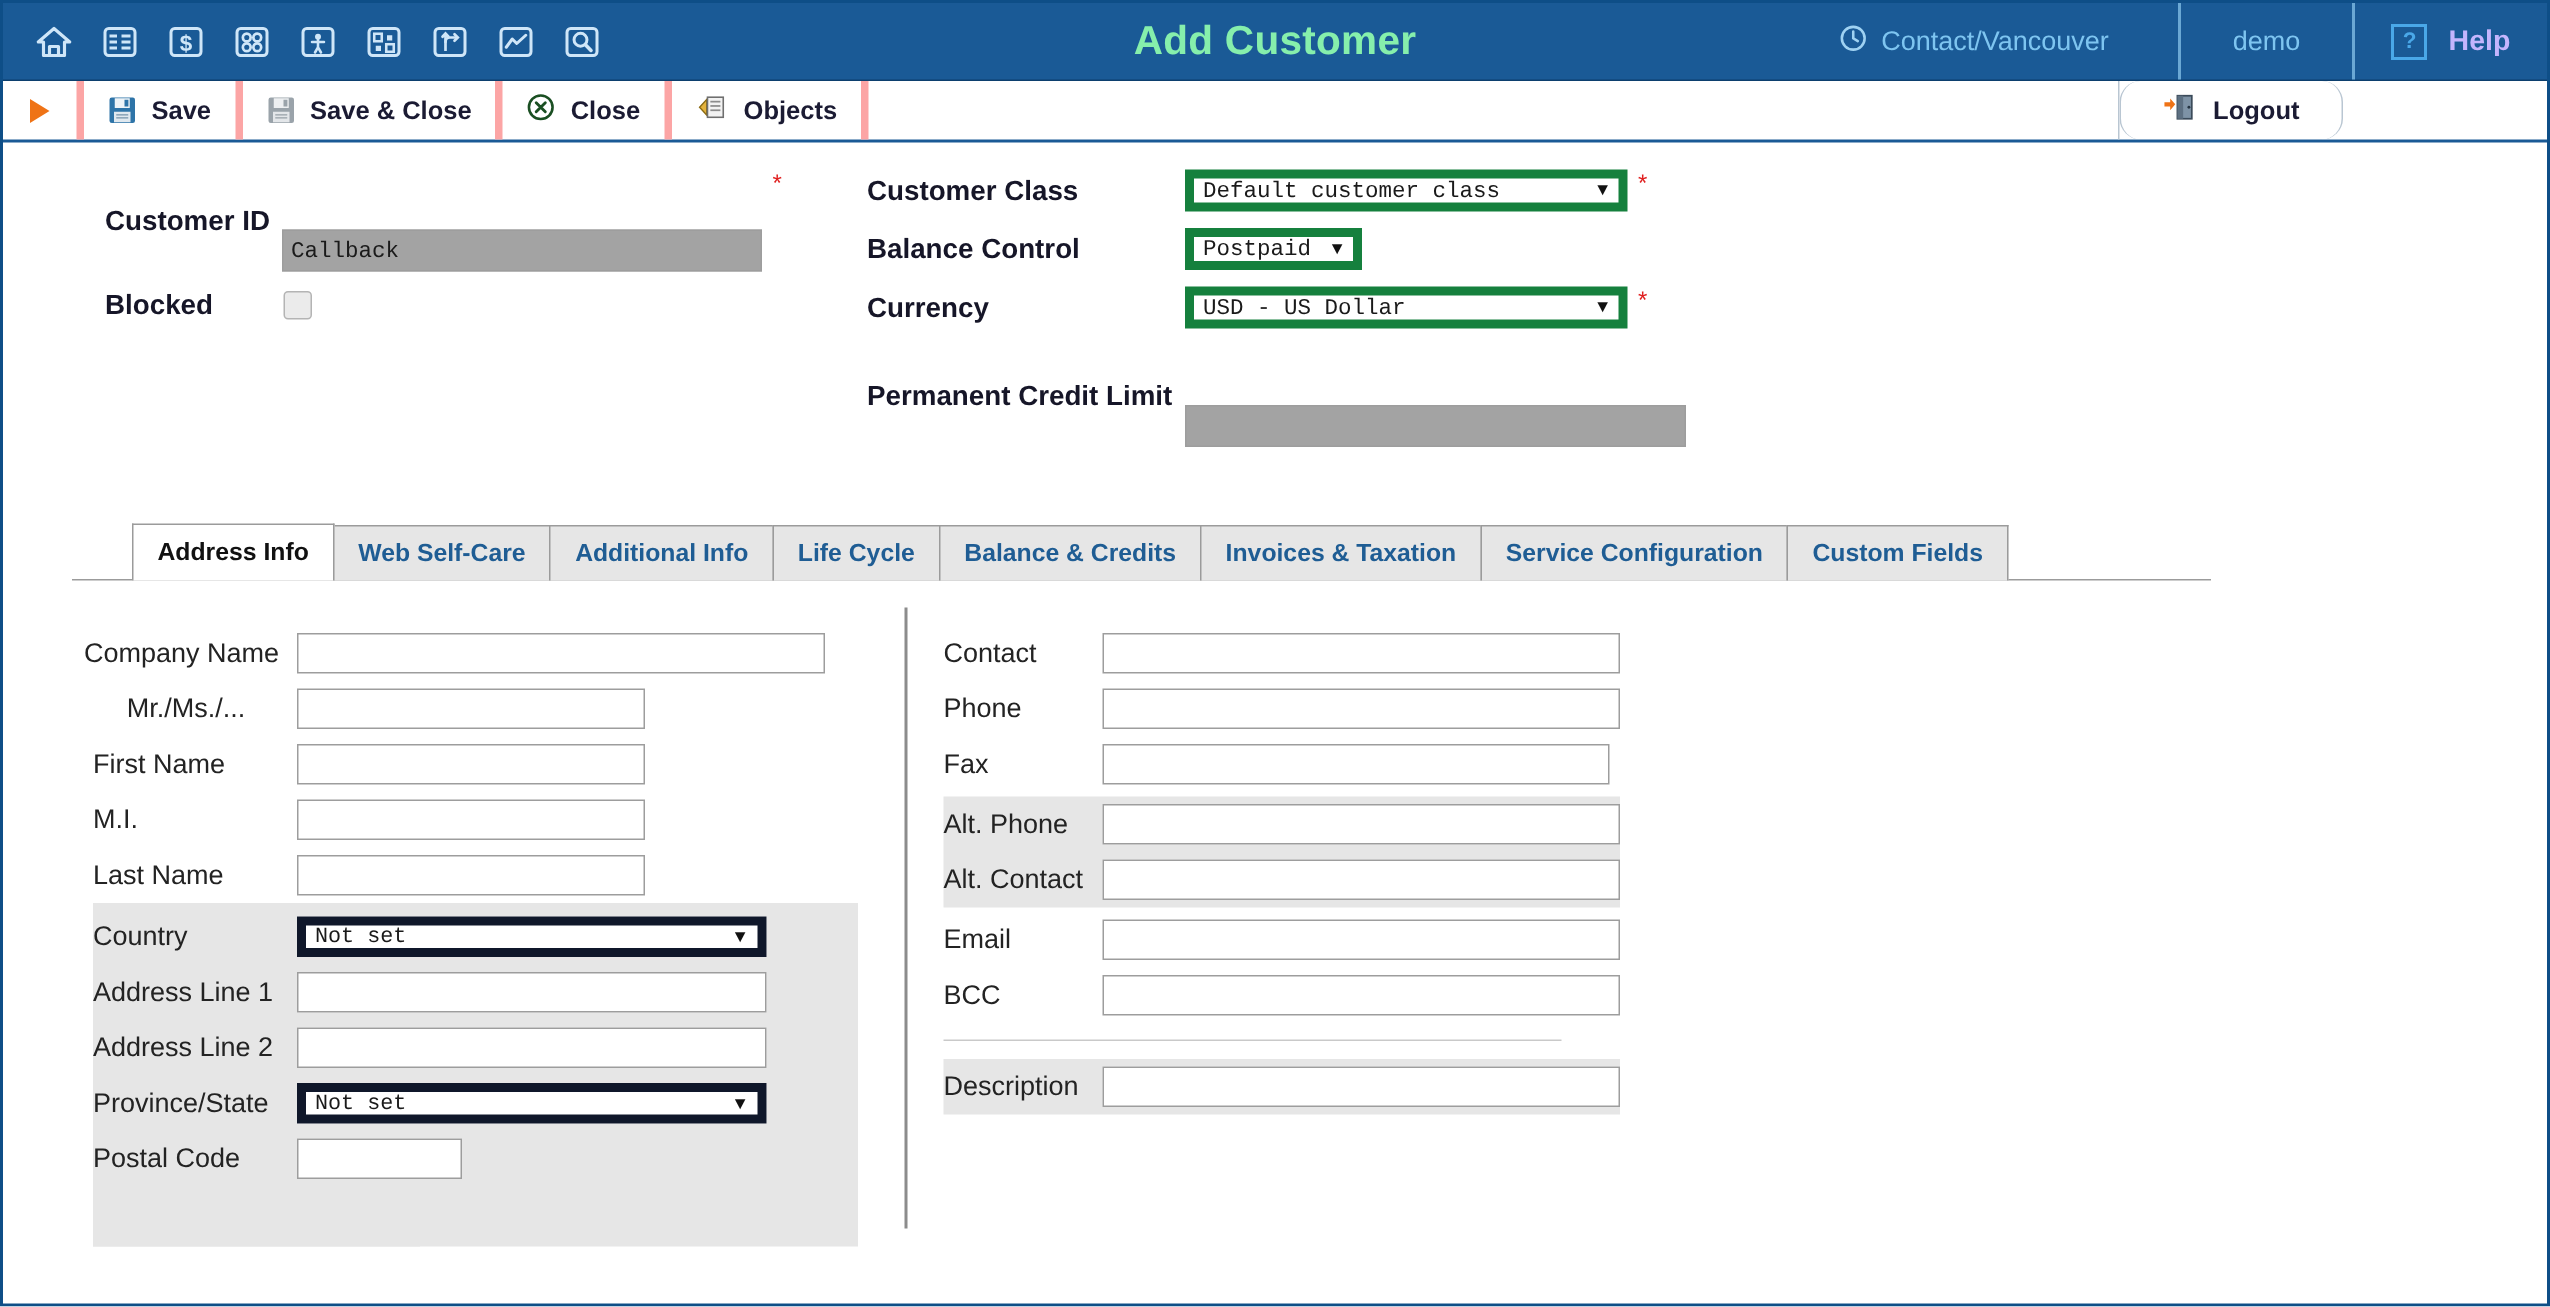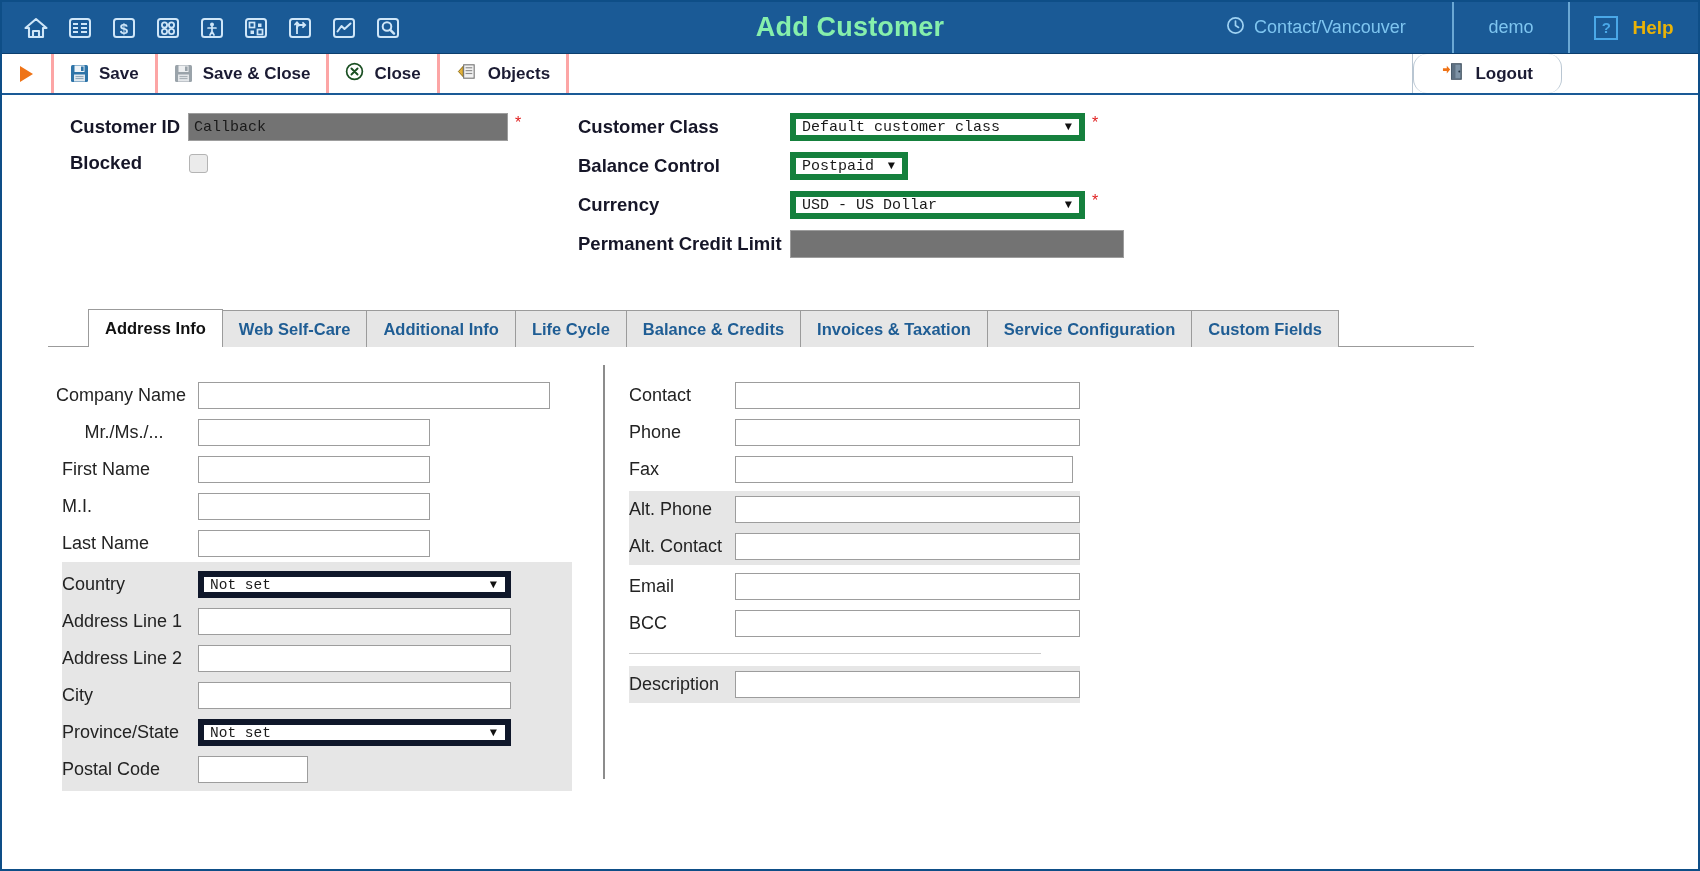--- a/index.html
+++ b/index.html
@@ -68,21 +68,21 @@
     color: #7ec5f0;
     font-size: 18px;
     padding: 0 22px;
     border-left: 2px solid #6ba8d4;
     white-space: nowrap;
     cursor: pointer;
   }
   .hdr-cell.tz { width: 272px; border-left: none; }
   .hdr-cell.user { width: 116px; }
   .hdr-cell.help { width: 130px; gap: 14px; }
-  .help-txt { font-weight: bold; color: #eab308; font-size: 19px; }
+  .help-txt { font-weight: bold; color: #c4b5fd; font-size: 19px; }
   .qbox {
     width: 24px; height: 24px;
     border: 2px solid #4aa8e8;
     color: #4aa8e8;
     display:flex; align-items:center; justify-content:center;
     font-size: 15px; font-weight: bold;
     line-height: 1;
   }
 
   
@@ -91,21 +91,21 @@
     background: #ffffff;
     display: flex;
     align-items: stretch;
     border-bottom: 2px solid #1a5a96;
   }
   .tb-item {
     display: flex;
     align-items: center;
     gap: 10px;
     padding: 0 16px;
-    border-right: 3px solid #fca5a5;
+    border-right: 5px solid #fca5a5;
     font-size: 17px;
     font-weight: bold;
     color: #1b1b33;
     cursor: pointer;
     white-space: nowrap;
   }
   .tb-item.first { padding: 0 18px; }
   .tb-spacer { flex: 1; border-right: 1px solid #b9c6d2; }
   .tb-logout {
     display:flex; align-items:center; gap:9px;
@@ -148,27 +148,28 @@
     font-size: 18.5px;
     font-weight: bold;
     color: #161628;
     text-align: left;
   }
   .flabel.w-cust { width: 118px; }
   .flabel.w-right { width: 212px; }
 
   .inp {
     border: 1px solid #9d9d9d;
-    background: #737373;
+    background: #a3a3a3;
     height: 28px;
     font-family: "Liberation Mono", monospace;
     font-size: 15px;
     color: #1a1a1a;
     padding: 0 5px;
     outline: none;
+    margin-top: 40px;
   }
   .req-star {
     color: #e02020;
     font-size: 16px;
     margin-left: 7px;
     line-height: 1;
     align-self: flex-start;
     margin-top: 2px;
   }
   .chk {
@@ -598,24 +599,20 @@
           <div class="grow">
             <div class="glabel lw" style="text-align:left;padding-left:14px">Address Line 1</div>
             <input class="ginp" style="width: 313px;" value="">
           </div>
 
           <div class="grow">
             <div class="glabel lw" style="text-align:left;padding-left:14px">Address Line 2</div>
             <input class="ginp" style="width: 313px;" value="">
           </div>
 
-          <div class="grow">
-            <div class="glabel lw" style="text-align:left;padding-left:14px">City</div>
-            <input class="ginp" style="width: 313px;" value="">
-          </div>
 
           <div class="grow">
             <div class="glabel lw" style="text-align:left;padding-left:14px">Province/State</div>
             <div class="gsel" style="width:313px">
               <span>Not set</span>
               <span class="arr">▼</span>
             </div>
           </div>
 
           <div class="grow">

